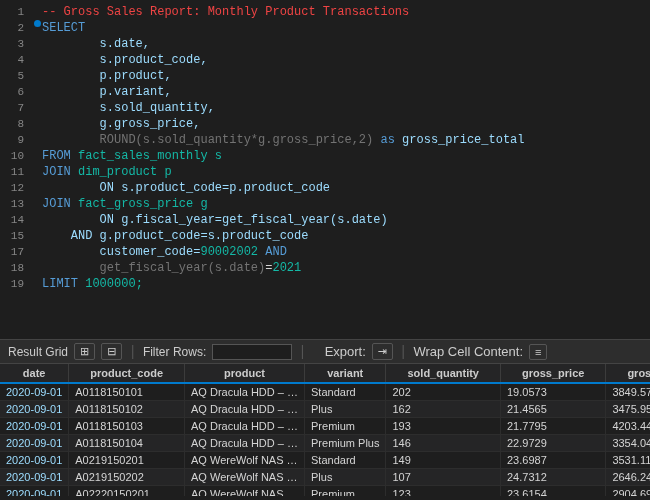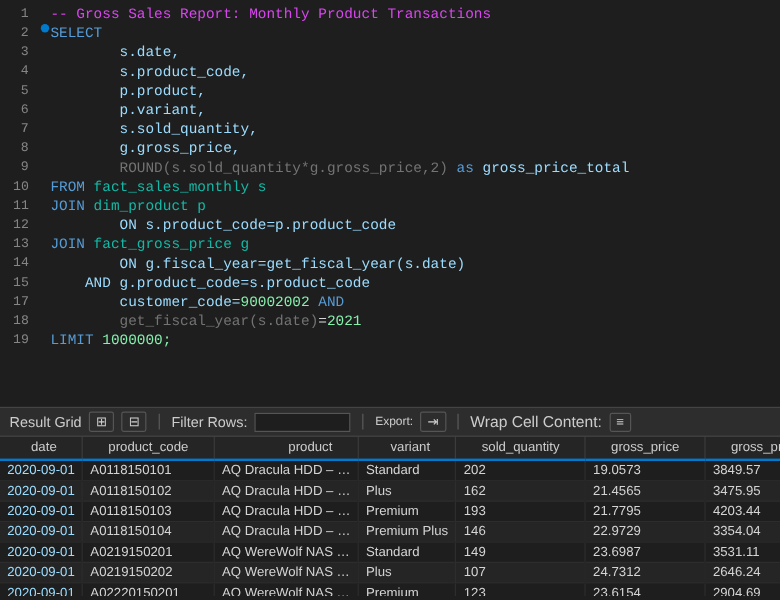--- a/index.html
+++ b/index.html
@@ -51,25 +51,25 @@
       background: #007acc;
       border-radius: 50%;
       display: inline-block;
     }
     .line-content {
       flex: 1;
       white-space: pre;
     }
 
     
-    .kw-comment { color: #d946ef; }
+    .kw-comment { color: #ef4444; }
     .kw-select { color: #569cd6; }
     .kw-keyword { color: #569cd6; }
     .kw-field { color: #9cdcfe; }
-    .kw-number { color: #86efac; }
+    .kw-number { color: #14b8a6; }
     .kw-func { color: #737373; }
     .kw-op { color: #d4d4d4; }
     .kw-table { color: #14b8a6; }
 
     
     #result-toolbar {
       background: #2d2d2d;
       border-bottom: 1px solid #444;
       display: flex;
       align-items: center;
@@ -99,22 +99,23 @@
       background: #1e1e1e;
       border: 1px solid #555;
       color: #cccccc;
       padding: 1px 6px;
       font-size: 11px;
       width: 80px;
       font-family: Arial, sans-serif;
     }
     .toolbar-export-label {
       color: #cccccc;
-      font-size: 10px;
-      font-family: Arial, sans-serif;
+      font-size: 13px;
+      font-family: Arial, sans-serif;
+      margin-left: 12px;
     }
     .toolbar-wrap-label {
       color: #cccccc;
       font-size: 13px;
       font-family: Arial, sans-serif;
     }
 
     
     #result-grid {
       background: #1e1e1e;
@@ -127,25 +128,25 @@
       border-collapse: collapse;
       font-family: Arial, sans-serif;
       font-size: 11px;
     }
     thead tr {
       background: #252526;
     }
     thead th {
       color: #cccccc;
       padding: 3px 21px;
-      text-align: right;
+      text-align: center;
       border-right: 1px solid #3c3c3c;
       border-bottom: 2px solid #007acc;
       white-space: nowrap;
-      font-weight: 400;
+      font-weight: 700;
     }
     tbody tr {
       border-bottom: 1px solid #2d2d2d;
     }
     tbody tr:nth-child(odd) {
       background: #1e1e1e;
     }
     tbody tr:nth-child(even) {
       background: #252526;
     }

